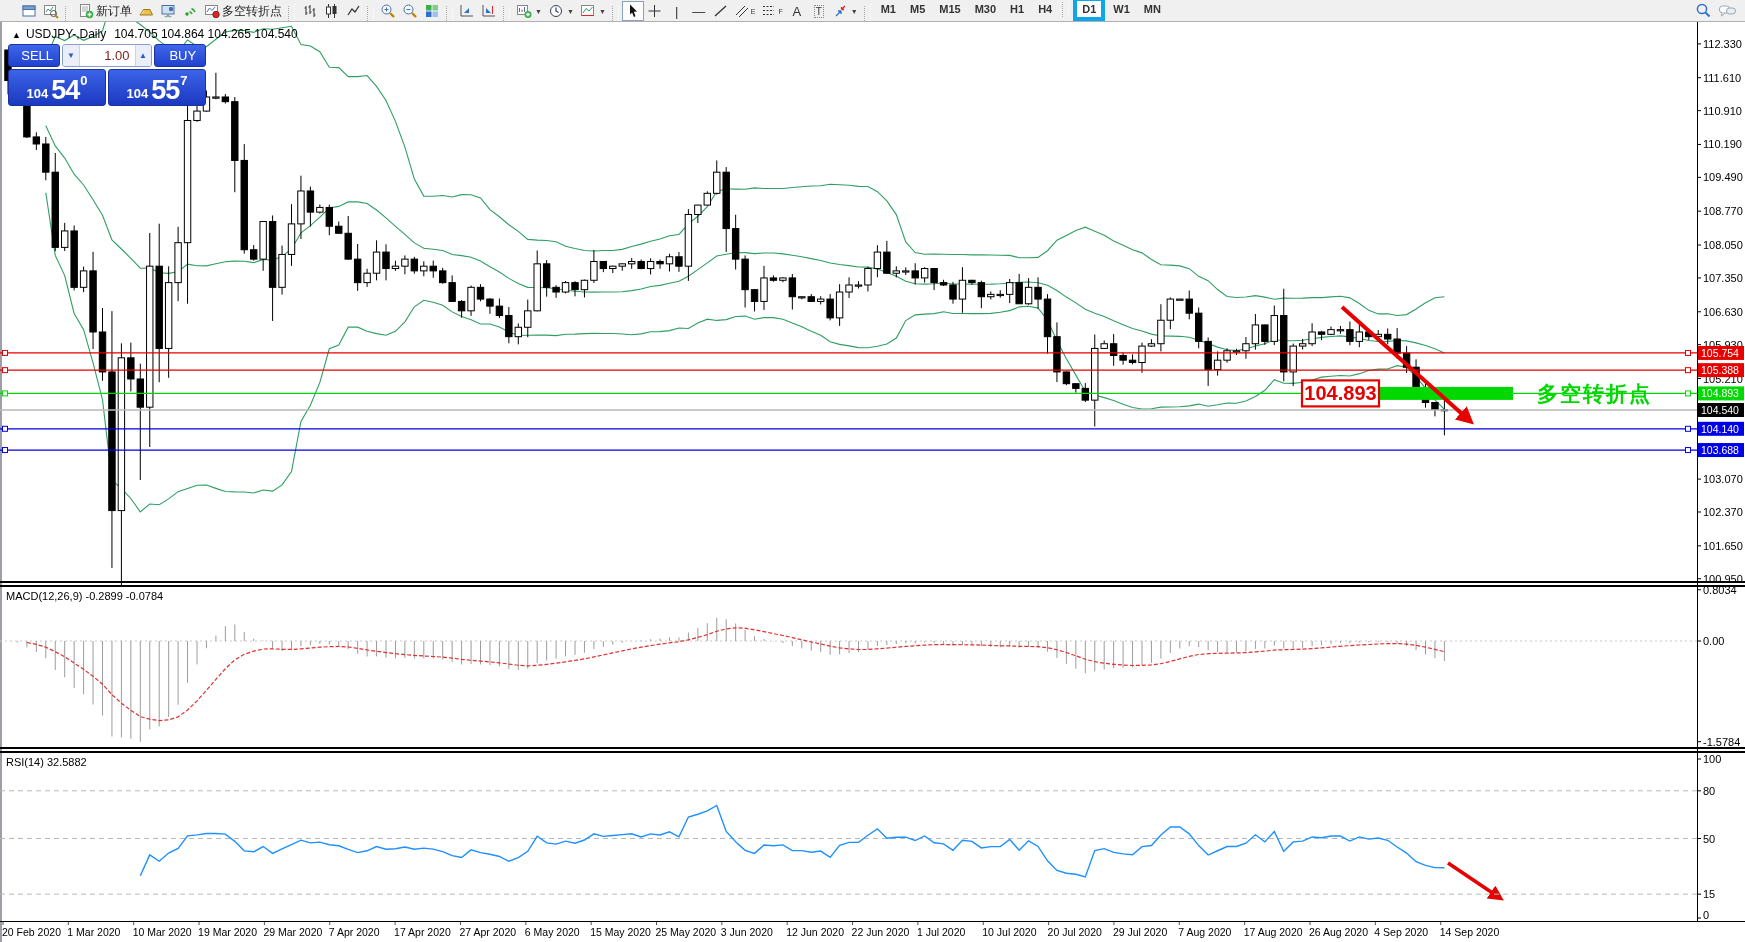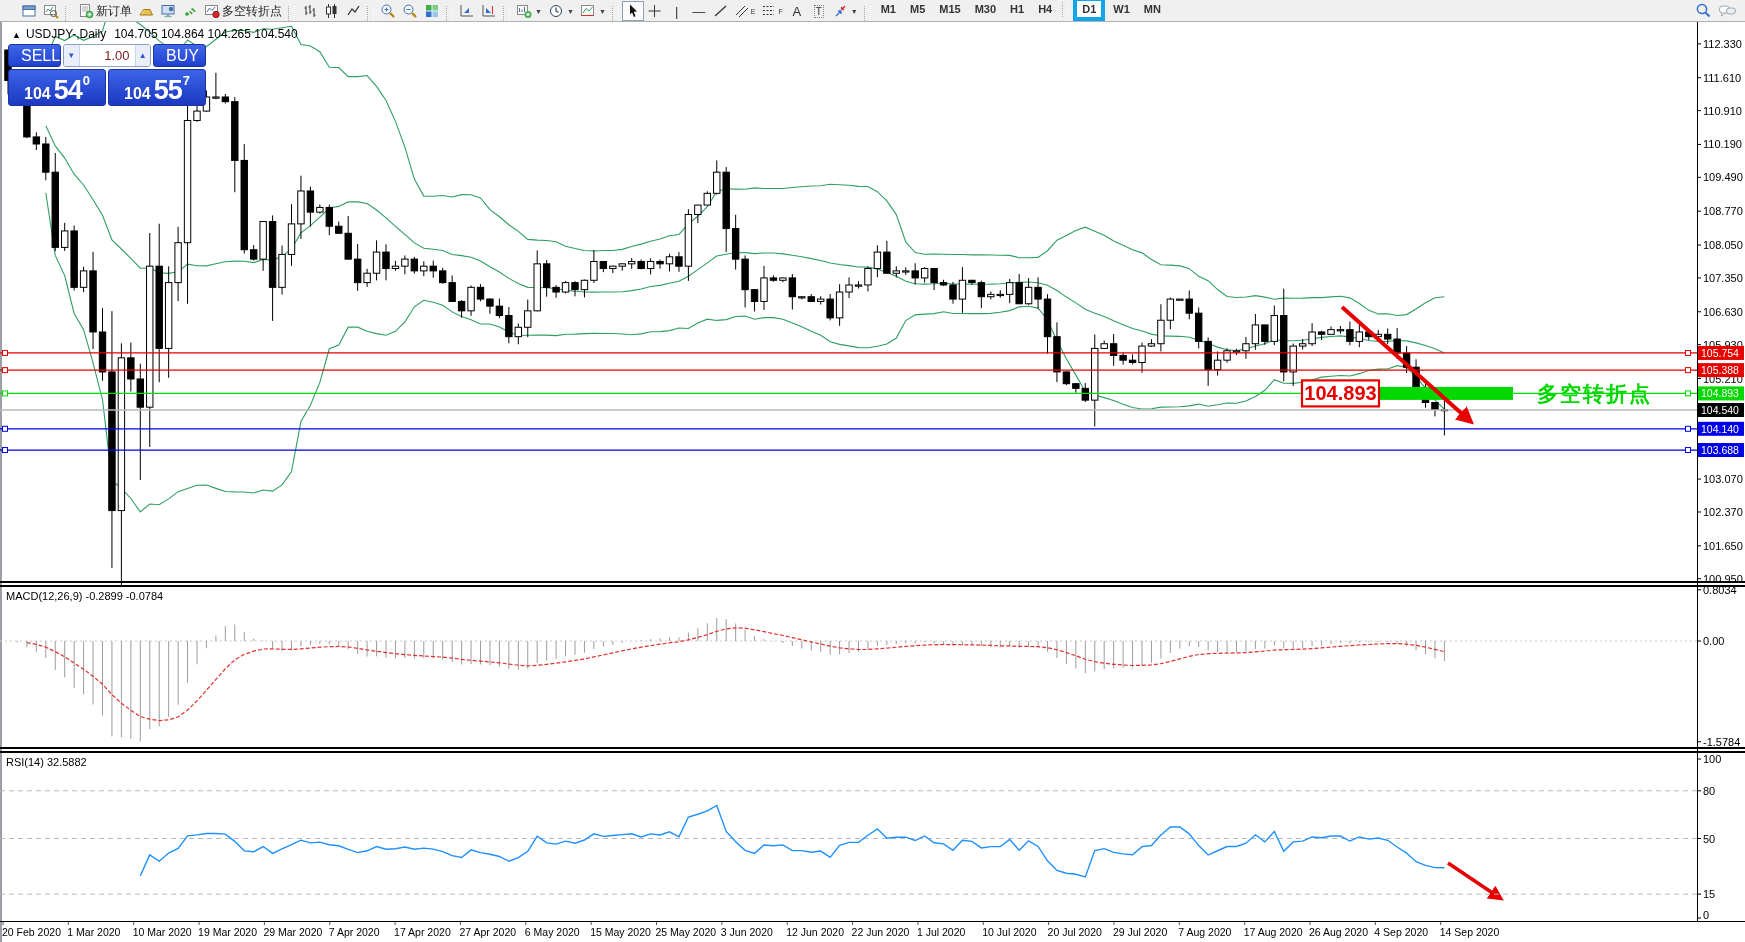--- a/index.html
+++ b/index.html
@@ -19,30 +19,30 @@
   .tb-right{position:absolute;right:5px;top:0;height:21px;display:flex;align-items:center;}
   .subE{font-size:7px;vertical-align:sub;color:#333}
   .tbox{font-size:10px;border:1px dotted #888;padding:0 1px;color:#333}
   
   .chart-title{position:absolute;left:12px;top:27px;z-index:4;font-size:12px;color:#000;white-space:nowrap;}
   .chart-title .tri{font-size:9px;margin-right:5px;}
   .chart-title .ttl{margin-right:8px;margin-top:23px;}
   .trade-panel{position:absolute;left:8px;top:44px;width:198px;z-index:5;}
   .tp-row1{display:flex;height:23px;gap:2px;}
   .tp-sell,.tp-buy{width:53px;background:linear-gradient(#3f66ea,#2142cf);color:#fff;border:1px solid #1a339f;
-    border-radius:3px;font-size:16px;font-family:inherit;cursor:pointer;padding-left:12px;}
+    border-radius:3px;font-size:13px;font-family:inherit;cursor:pointer;padding-left:12px;}
   .tp-stepper{display:flex;border:1px solid #8aa0c8;background:#fff;border-radius:3px;overflow:hidden;height:23px;box-sizing:border-box;}
   .tp-step{width:17px;border:none;background:#e9eef8;color:#3355cc;font-size:8px;padding:0;cursor:pointer;}
   .tp-step.dn{border-right:1px solid #c8d4e8;}
   .tp-step.up{border-left:1px solid #c8d4e8;}
   .tp-vol{width:50px;border:none;outline:none;text-align:right;font-size:13px;padding:0 5px 0 0;font-family:inherit;color:#7f1d1d;}
   .tp-row2{display:flex;gap:2px;margin-top:2px;}
   .tp-price{flex:1;height:33px;background:linear-gradient(#3c63e8,#1b39c0);border:1px solid #1a339f;border-radius:3px;
     color:#fff;display:flex;align-items:flex-end;justify-content:center;padding-bottom:2px;cursor:pointer;}
-  .tp-ph{font-size:16px;font-weight:bold;margin-right:3px;line-height:19px;}
+  .tp-ph{font-size:13px;font-weight:bold;margin-right:3px;line-height:19px;}
   .tp-pb{font-size:27px;font-weight:bold;line-height:26px;letter-spacing:-1px;text-align:center;}
   .tp-ps{font-size:13px;font-weight:bold;margin-left:1px;align-self:flex-start;margin-top:3px;}
   svg text{font-family:"Liberation Sans",sans-serif;}
 </style>
 </head>
 <body>
 
 <div class="toolbar">
   <button class="tb">
     <svg width="16" height="16">

